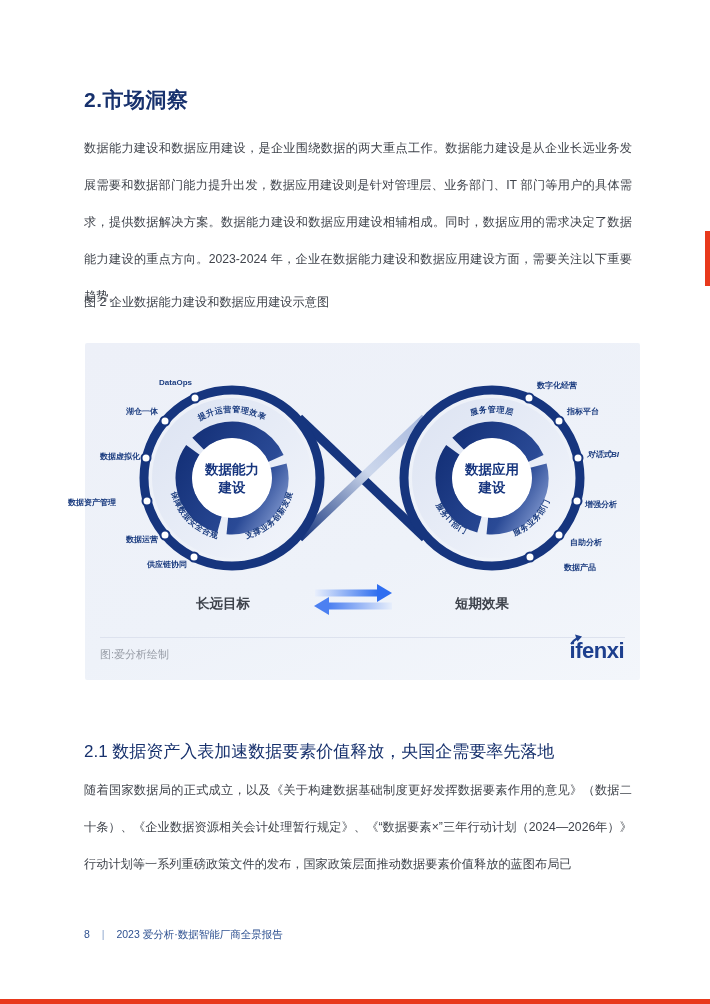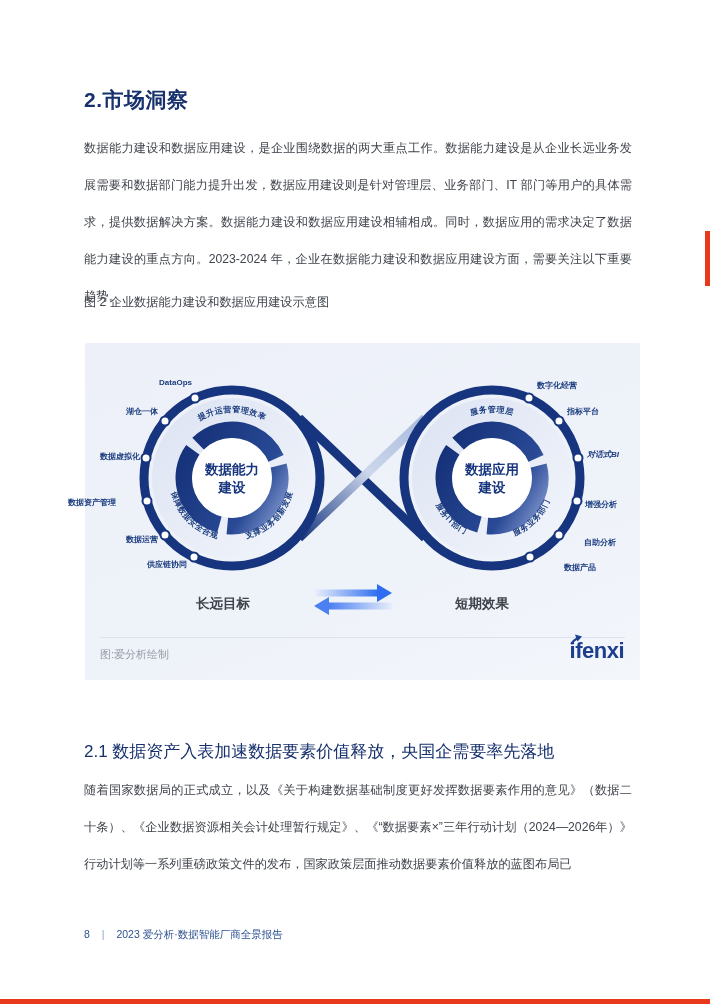--- a/index.html
+++ b/index.html
@@ -172,21 +172,21 @@
     <span class="olabel" style="right:482px; top:63px;">湖仓一体</span>
     <span class="olabel" style="right:500px; top:108px;">数据虚拟化</span>
     <span class="olabel" style="right:524px; top:154px;">数据资产管理</span>
     <span class="olabel" style="right:482px; top:191px;">数据运营</span>
     <span class="olabel" style="right:453px; top:216px;">供应链协同</span>
 
     <span class="olabel" style="left:452px; top:37px;">数字化经营</span>
     <span class="olabel" style="left:482px; top:63px;">指标平台</span>
     <span class="olabel" style="left:502px; top:106px;font-style:italic;">对话式BI</span>
     <span class="olabel" style="left:500px; top:156px;">增强分析</span>
-    <span class="olabel" style="left:485px; top:194px;margin-left:14px;">自助分析</span>
+    <span class="olabel" style="left:485px; top:194px;">自助分析</span>
     <span class="olabel" style="left:454px; top:219px;padding-left:25px;">数据产品</span>
 
     <span class="blabel" style="left:111px; top:252px;">长远目标</span>
     <span class="blabel" style="left:370px; top:252px;">短期效果</span>
 
     <div class="divider"></div>
     <span class="credit">图:爱分析绘制</span>
     <span class="logo">
       <span>ifenxi</span>
       <svg class="accent" width="13" height="11" viewBox="0 0 13 11">

